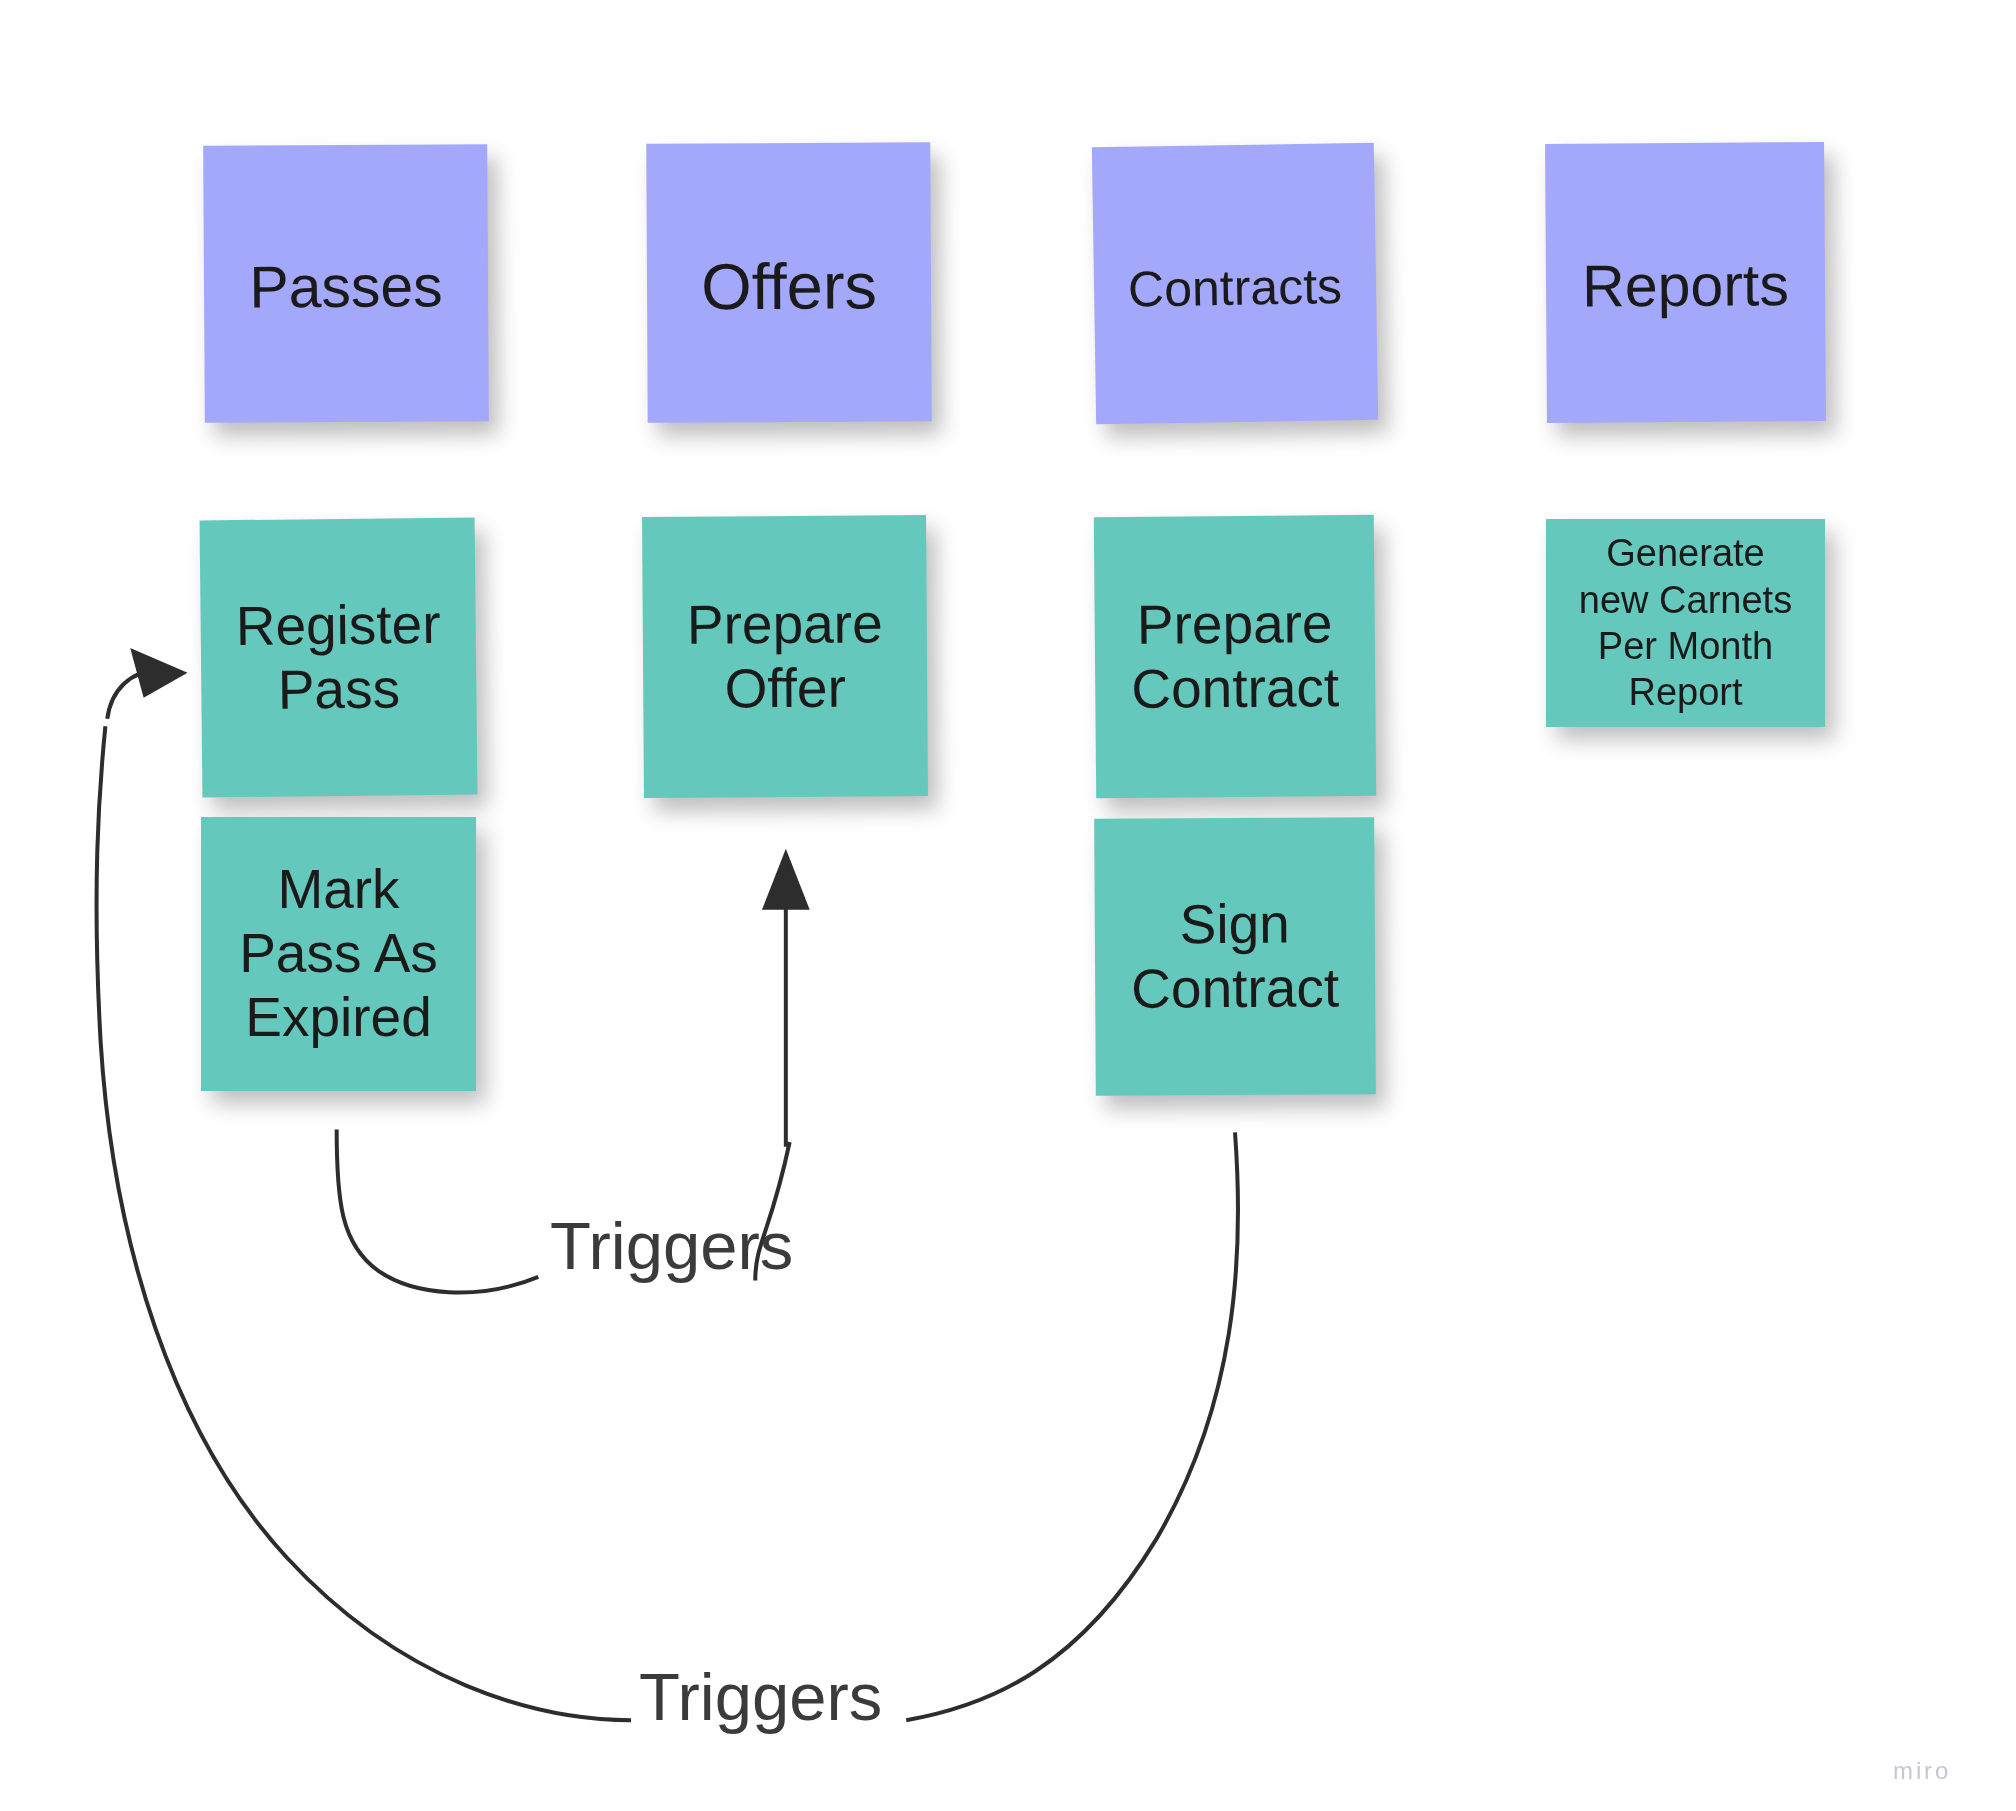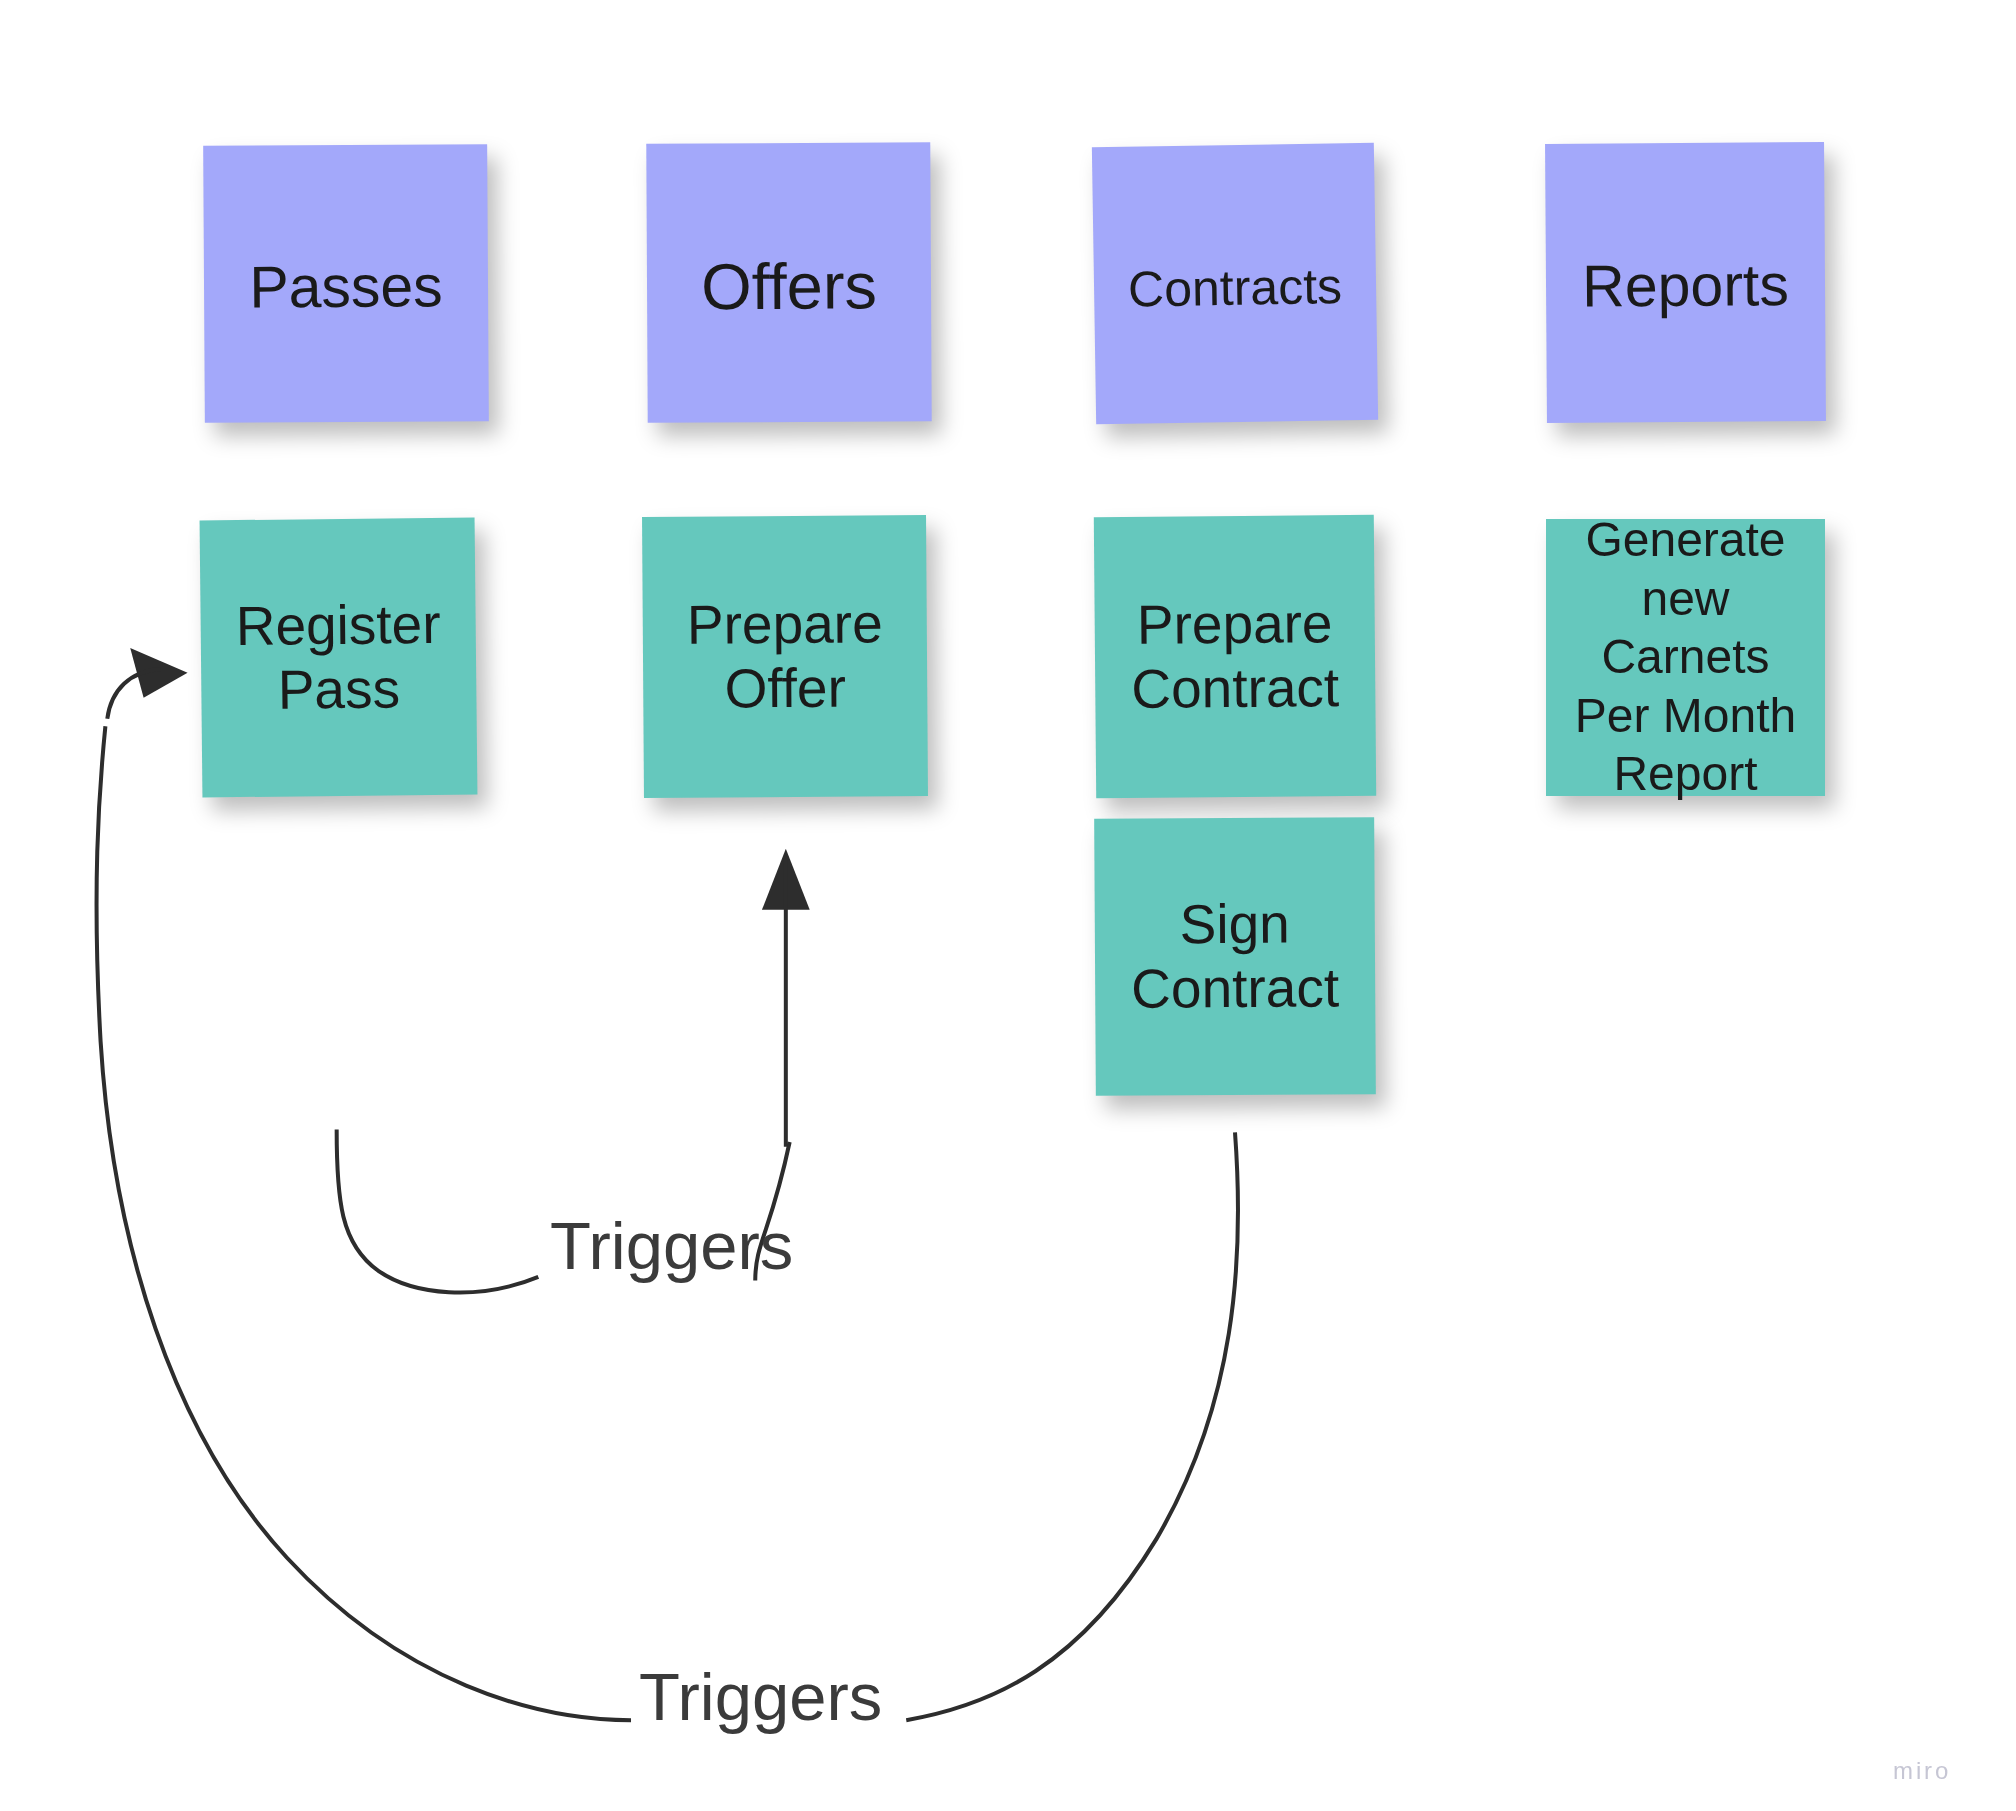--- a/index.html
+++ b/index.html
@@ -101,20 +101,25 @@
 
   <div class="note purple cat" style="left:204px; top:145px; width:284px; height:277px; font-size:59px; transform:rotate(-0.35deg);">
     <span class="txt">Passes</span>
   </div>
 
   <div class="note teal" style="left:201px; top:519px; width:275px; height:277px; font-size:55px; transform:rotate(-0.6deg);">
     <span class="txt">Register
 Pass</span>
   </div>
 
+  <div class="note teal" style="left:201px; top:817px; width:275px; height:274px; font-size:55px;">
+    <span class="txt">Mark
+Pass As
+Expired</span>
+  </div>
 
   <div class="note purple cat" style="left:647px; top:143px; width:284px; height:279px; font-size:65px; transform:rotate(-0.3deg);">
     <span class="txt">Offers</span>
   </div>
 
   <div class="note teal" style="left:643px; top:516px; width:284px; height:281px; font-size:55px; transform:rotate(-0.4deg);">
     <span class="txt">Prepare
 Offer</span>
   </div>
 
@@ -129,21 +134,21 @@
 
   <div class="note teal" style="left:1095px; top:818px; width:280px; height:277px; font-size:55px; transform:rotate(-0.35deg);">
     <span class="txt">Sign
 Contract</span>
   </div>
 
   <div class="note purple cat" style="left:1546px; top:143px; width:279px; height:279px; font-size:59px; transform:rotate(-0.4deg);">
     <span class="txt">Reports</span>
   </div>
 
-  <div class="note teal" style="left:1546px; top:519px; width:279px; height:277px; font-size:48px; line-height:1.22;">
+  <div class="note teal" style="left:1546px; top:519px; width:279px; height:208px; font-size:38px; line-height:1.22;">
     <span class="txt">Generate
 new Carnets
 Per Month
 Report</span>
   </div>
 
   <div class="label" style="left:550px; top:1212px;">
     <span>Triggers</span>
   </div>
 

